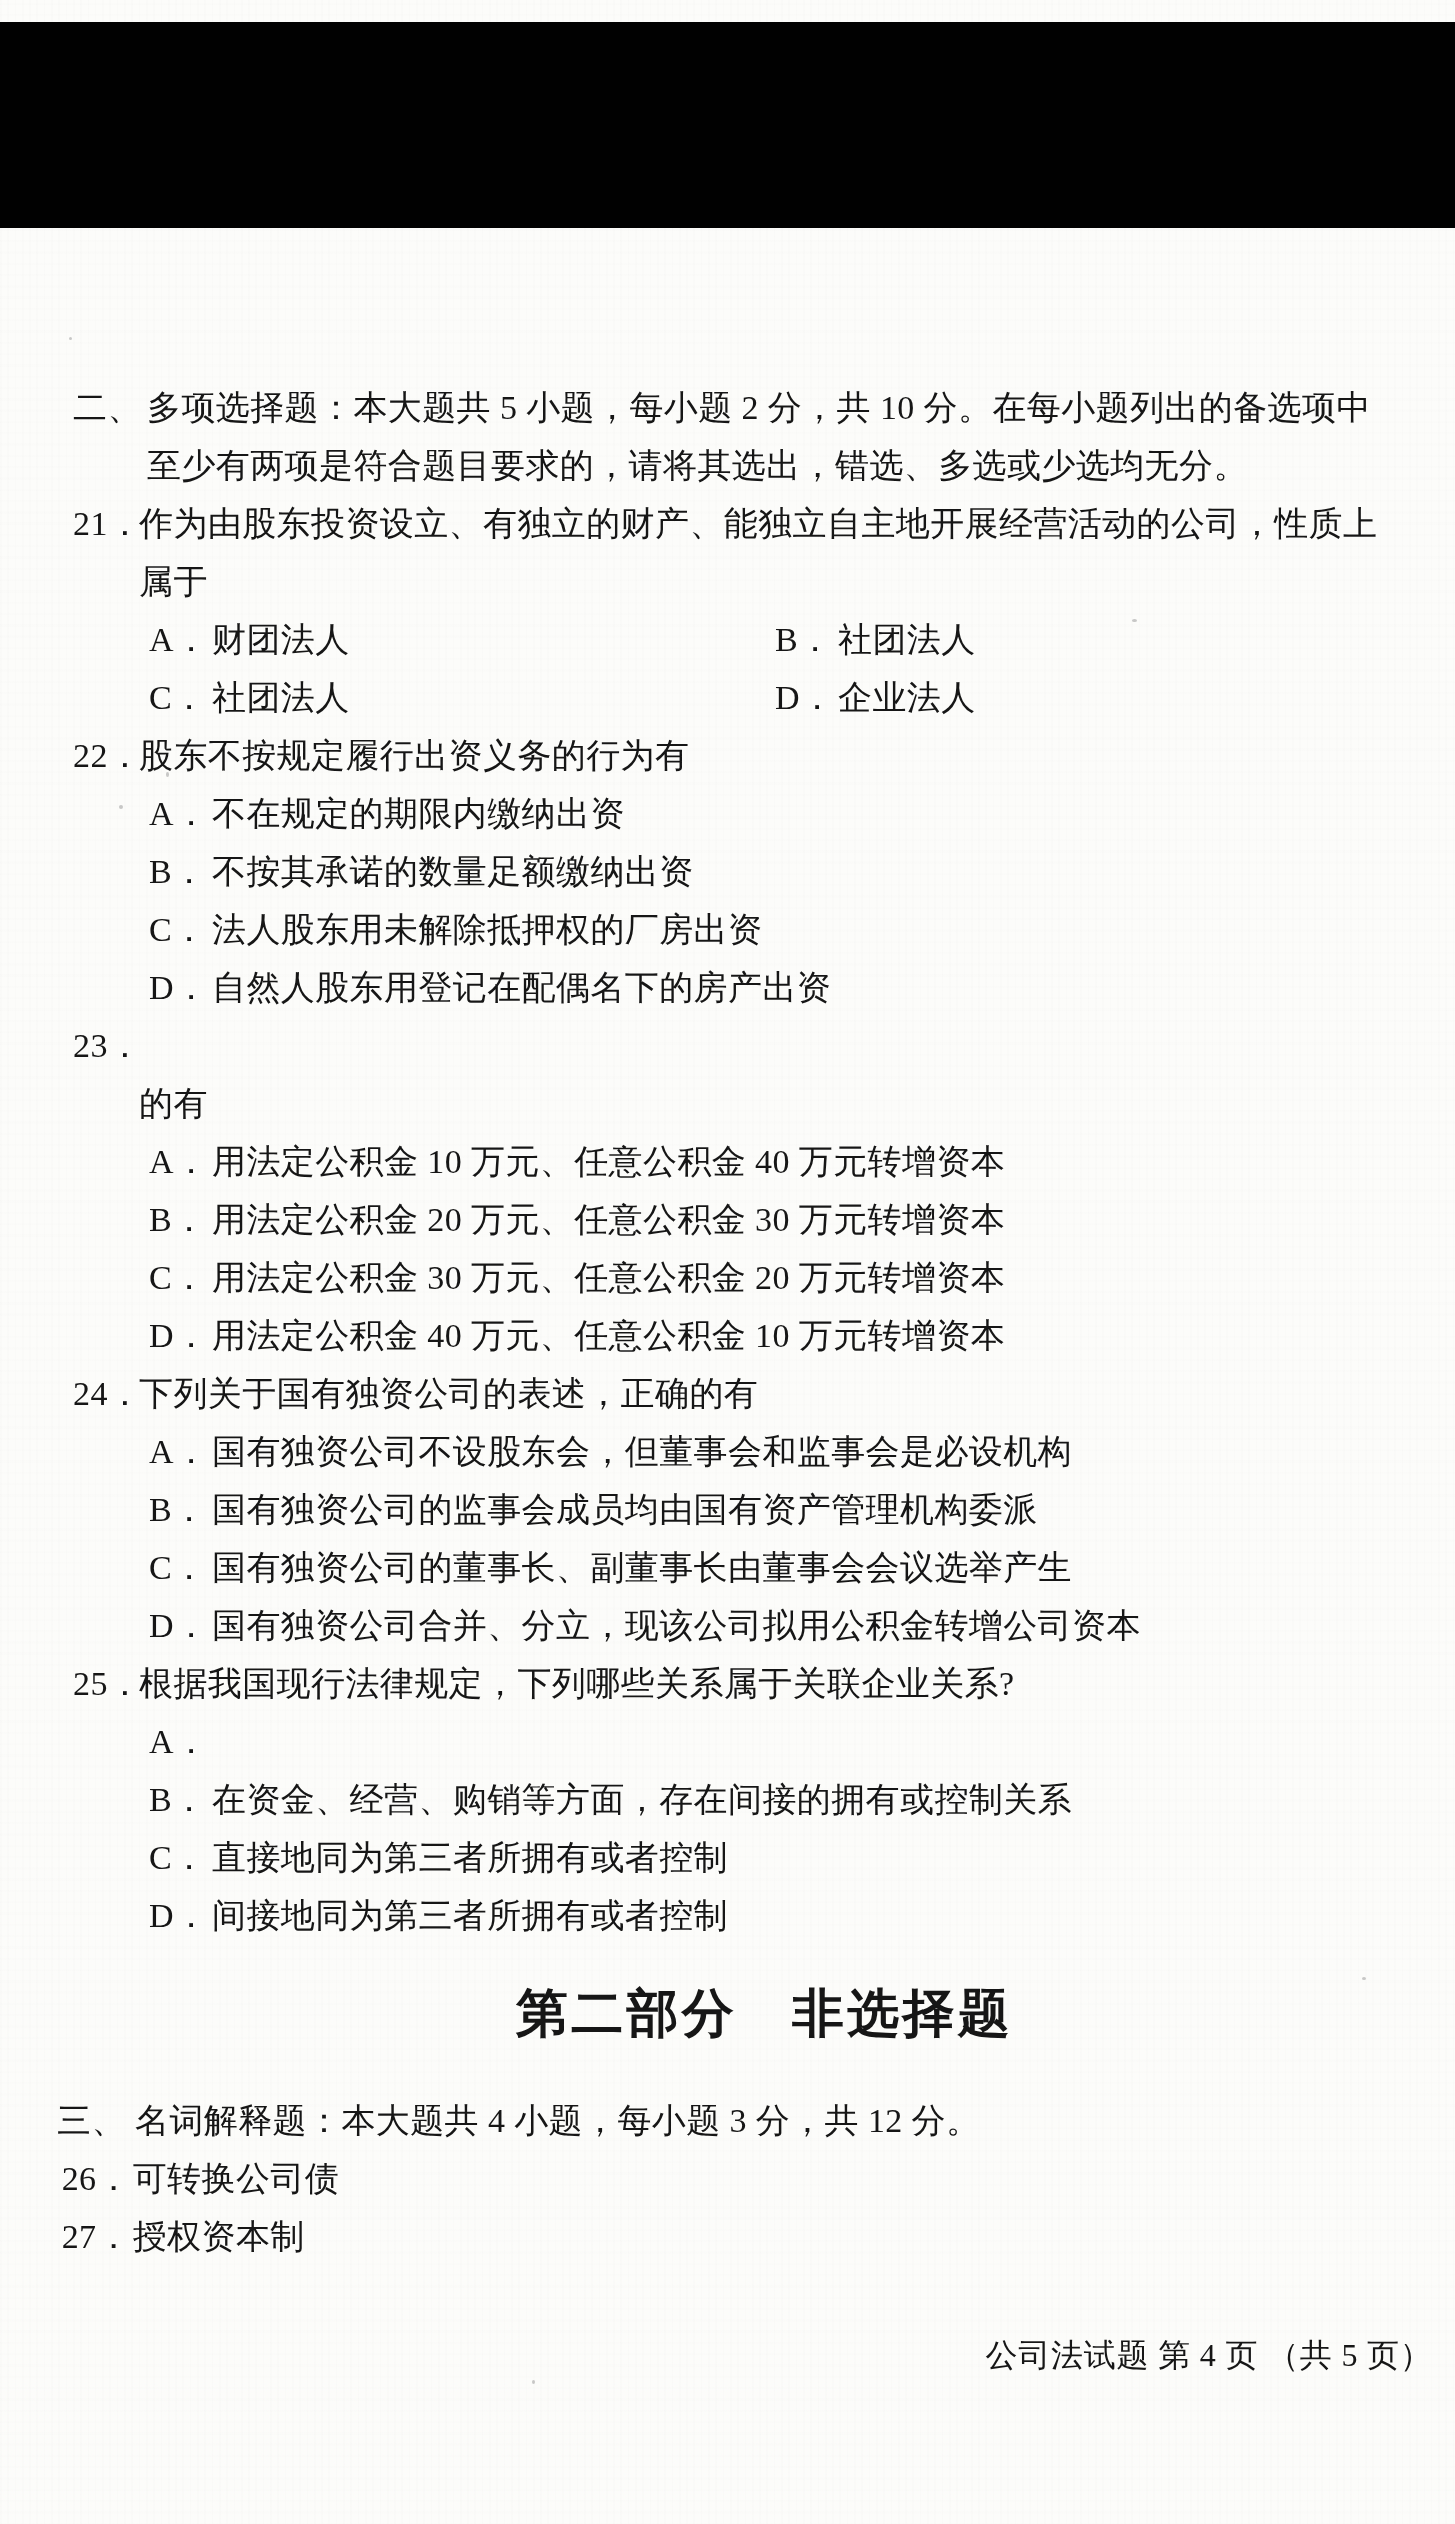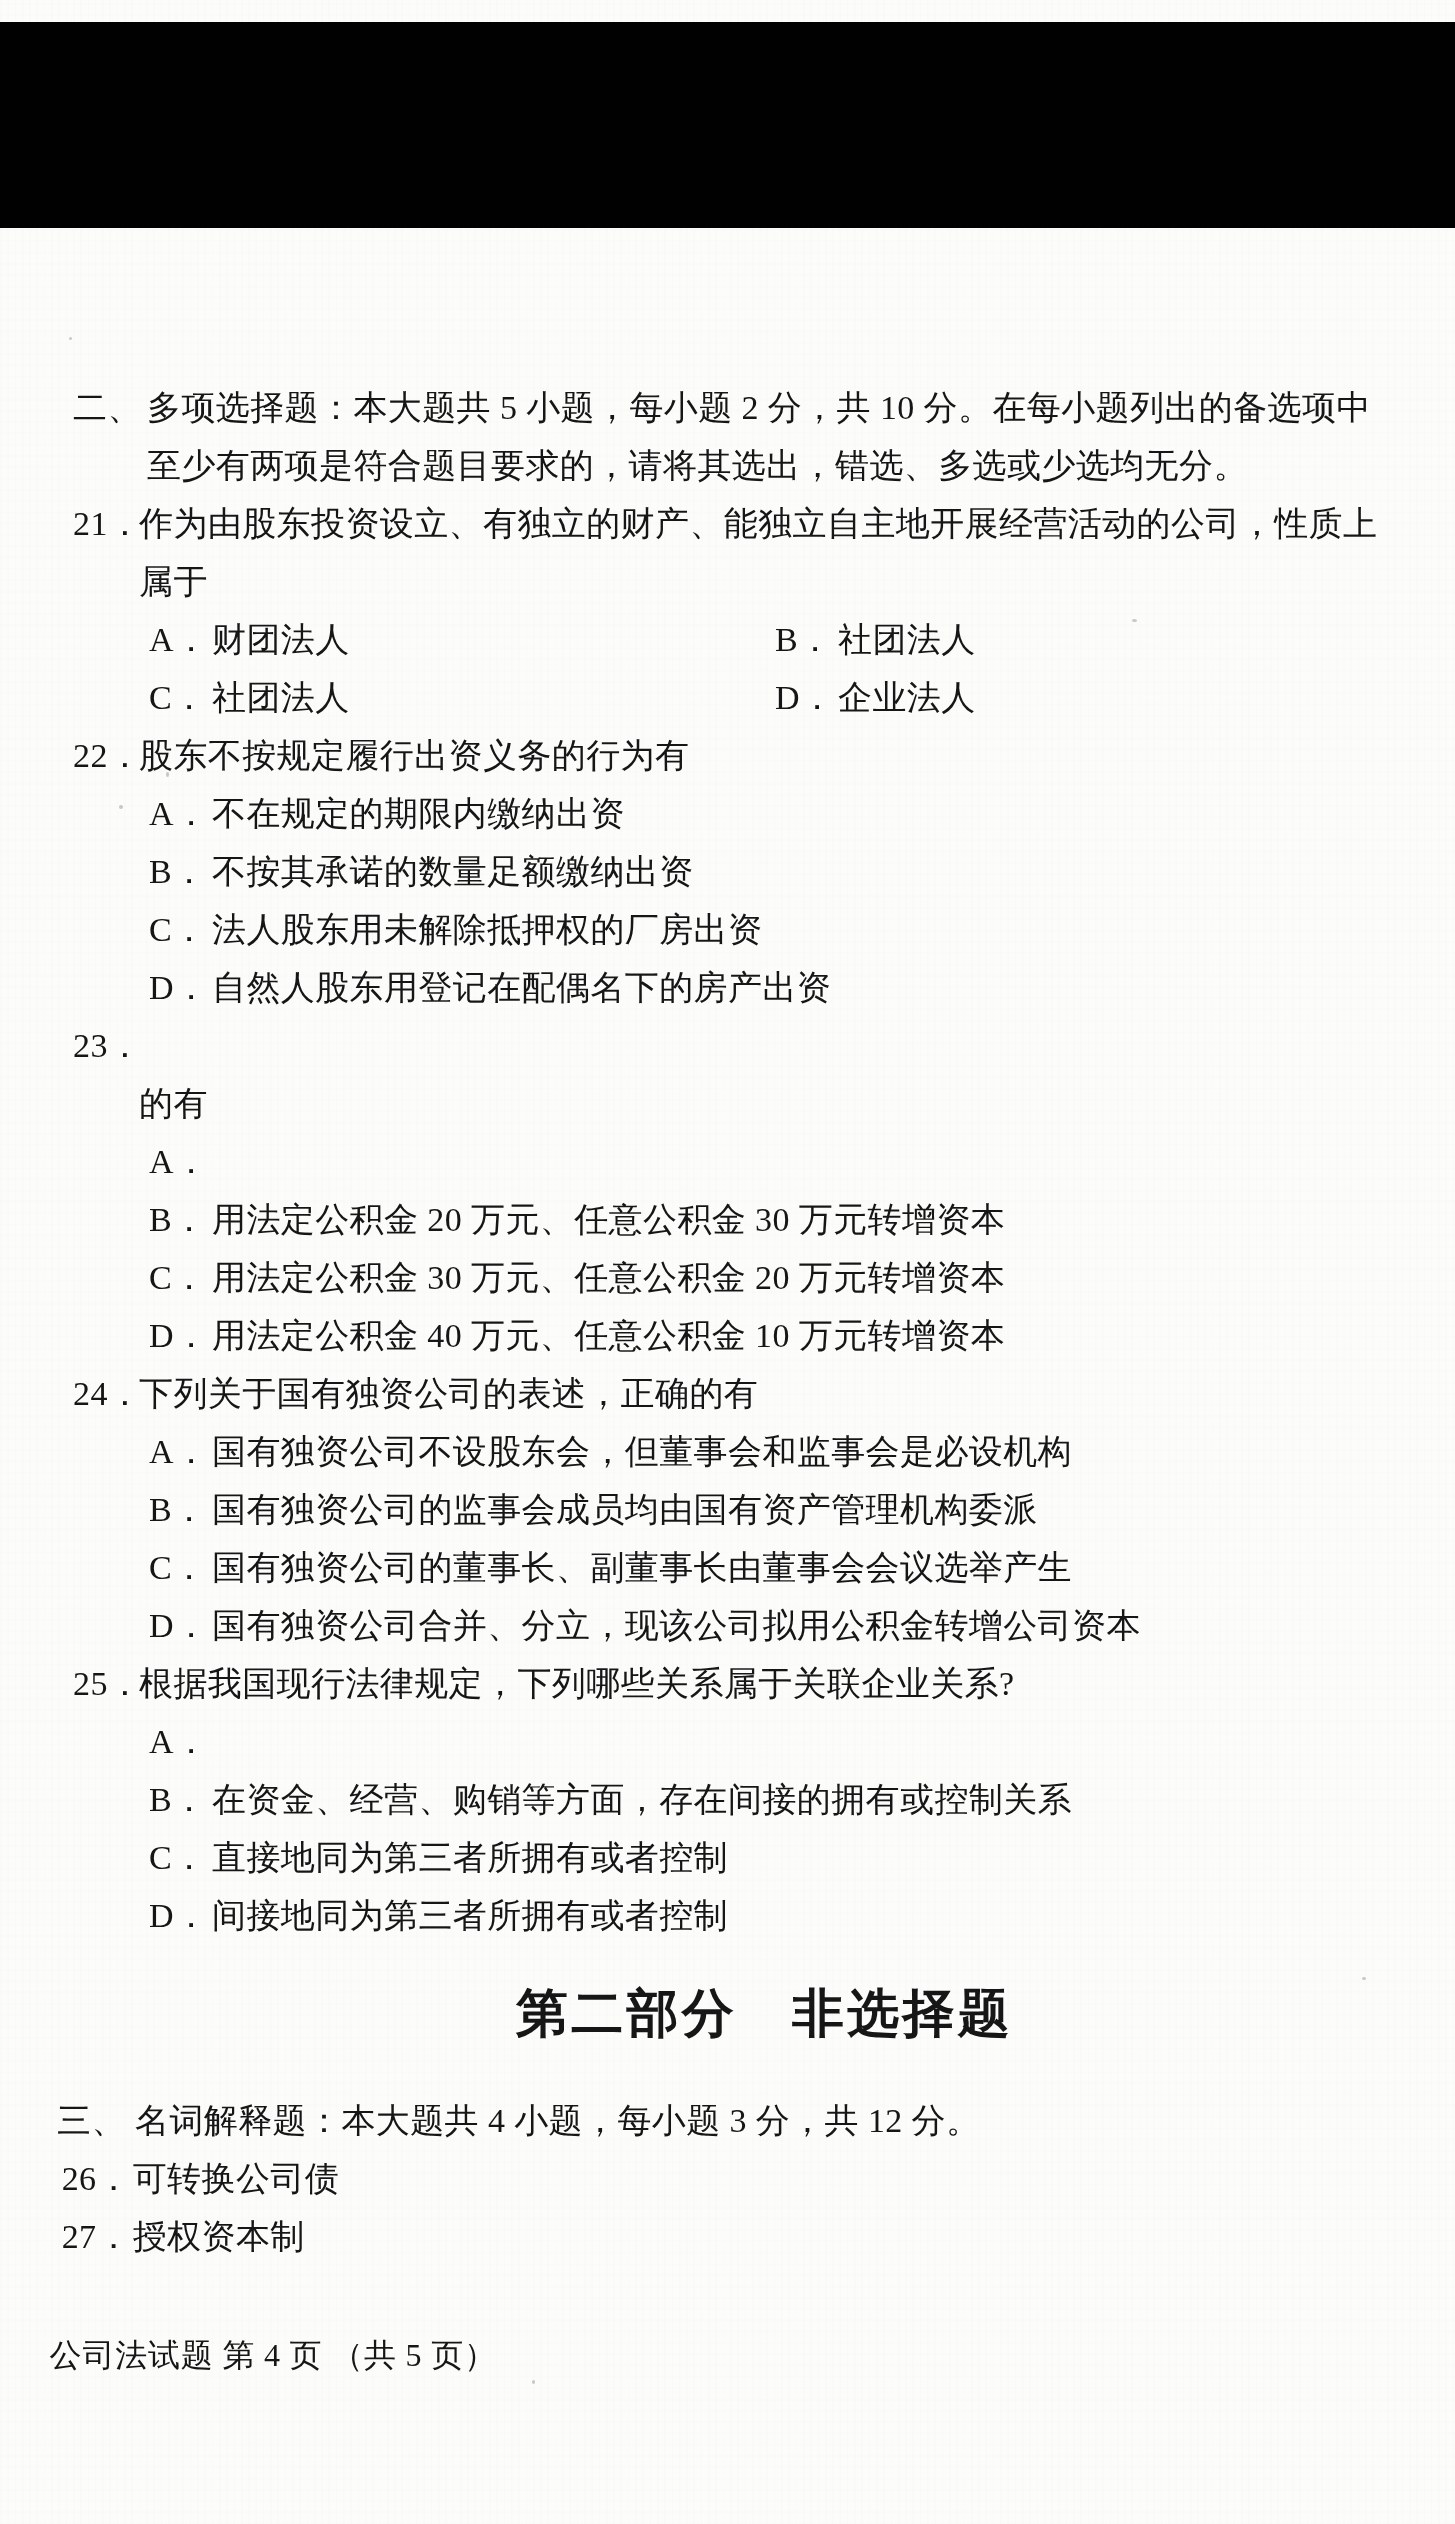--- a/index.html
+++ b/index.html
@@ -66,21 +66,21 @@
   .sec3-head { margin-left: -16px; }
   .sec3-head .sec-label { width: 78px; }
   .part2-q { margin-left: -11.3px; }
   .part2-q .q-num { width: 71px; }
   .mt-sec3 { margin-top: 34px; }
   .footer-line {
     margin-top: 60px;
     height: 58px;
     line-height: 58px;
     font-size: 32px;
-    text-align: left;
+    text-align: right;
     transform: translateX(-23.4px);
     white-space: nowrap;
     letter-spacing: 0.8px;
   }
   .speck { position: absolute; border-radius: 50%; background: #8a8a8a; opacity: 0.45; }
 </style>
 </head>
 <body>
 
 <div class="scan-page">
@@ -154,20 +154,21 @@
     </div>
 
     <div class="line row">
       <span class="q-num">23．</span>
     </div>
     <div class="line indent-stem">
       <span>的有</span>
     </div>
     <div class="line row opt">
       <span class="opt-label">A．</span>
+      <span>用法定公积金 10 万元、任意公积金 40 万元转增资本</span>
     </div>
     <div class="line row opt">
       <span class="opt-label">B．</span>
       <span>用法定公积金 20 万元、任意公积金 30 万元转增资本</span>
     </div>
     <div class="line row opt">
       <span class="opt-label">C．</span>
       <span>用法定公积金 30 万元、任意公积金 20 万元转增资本</span>
     </div>
     <div class="line row opt">

